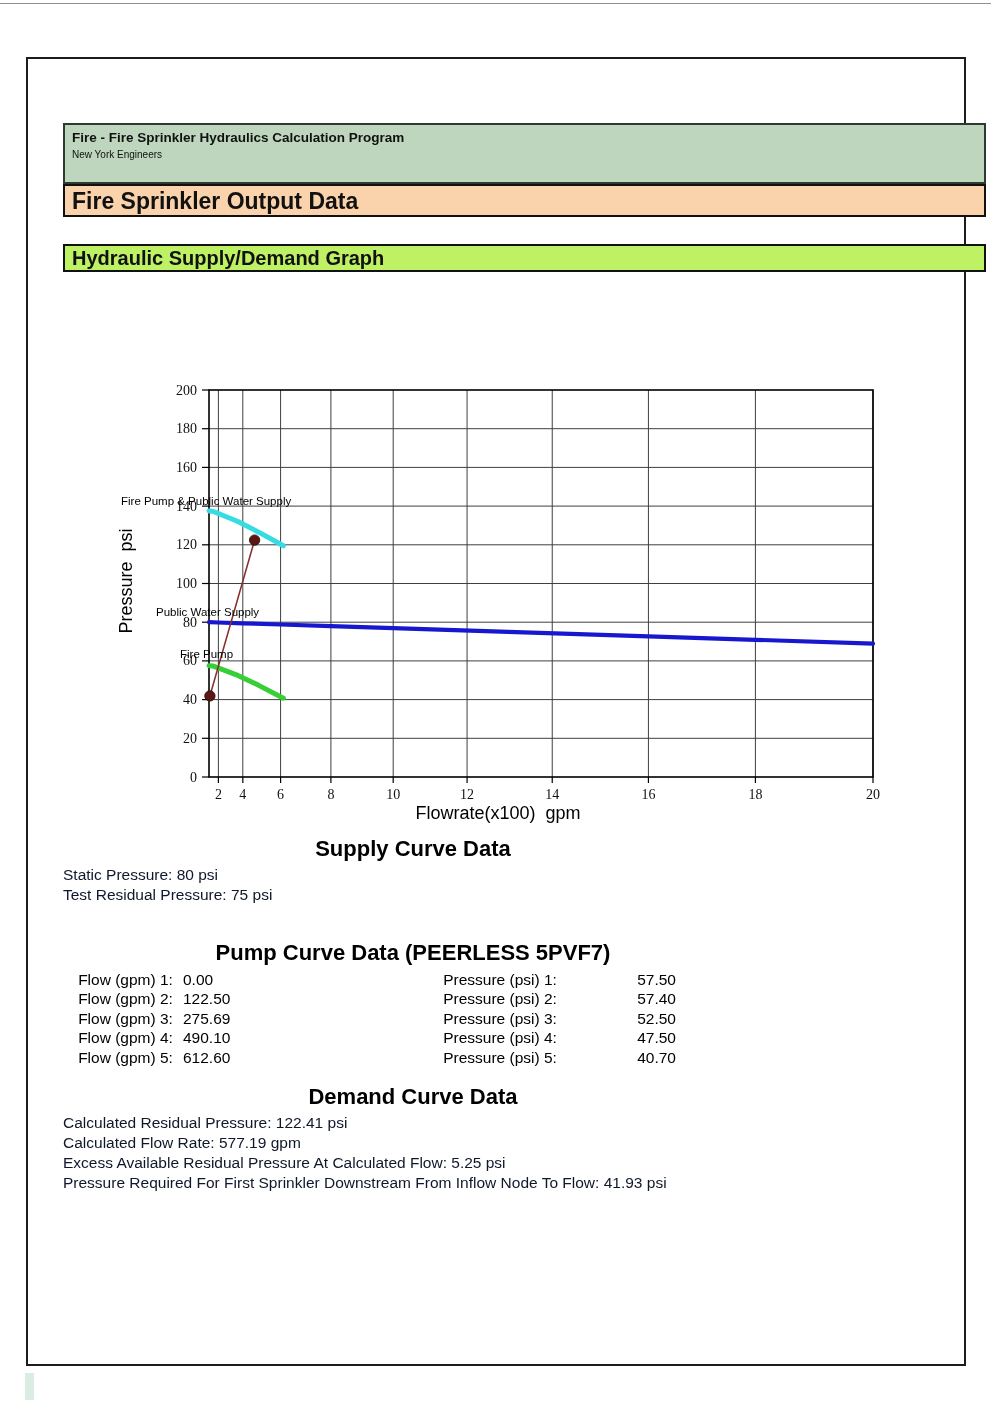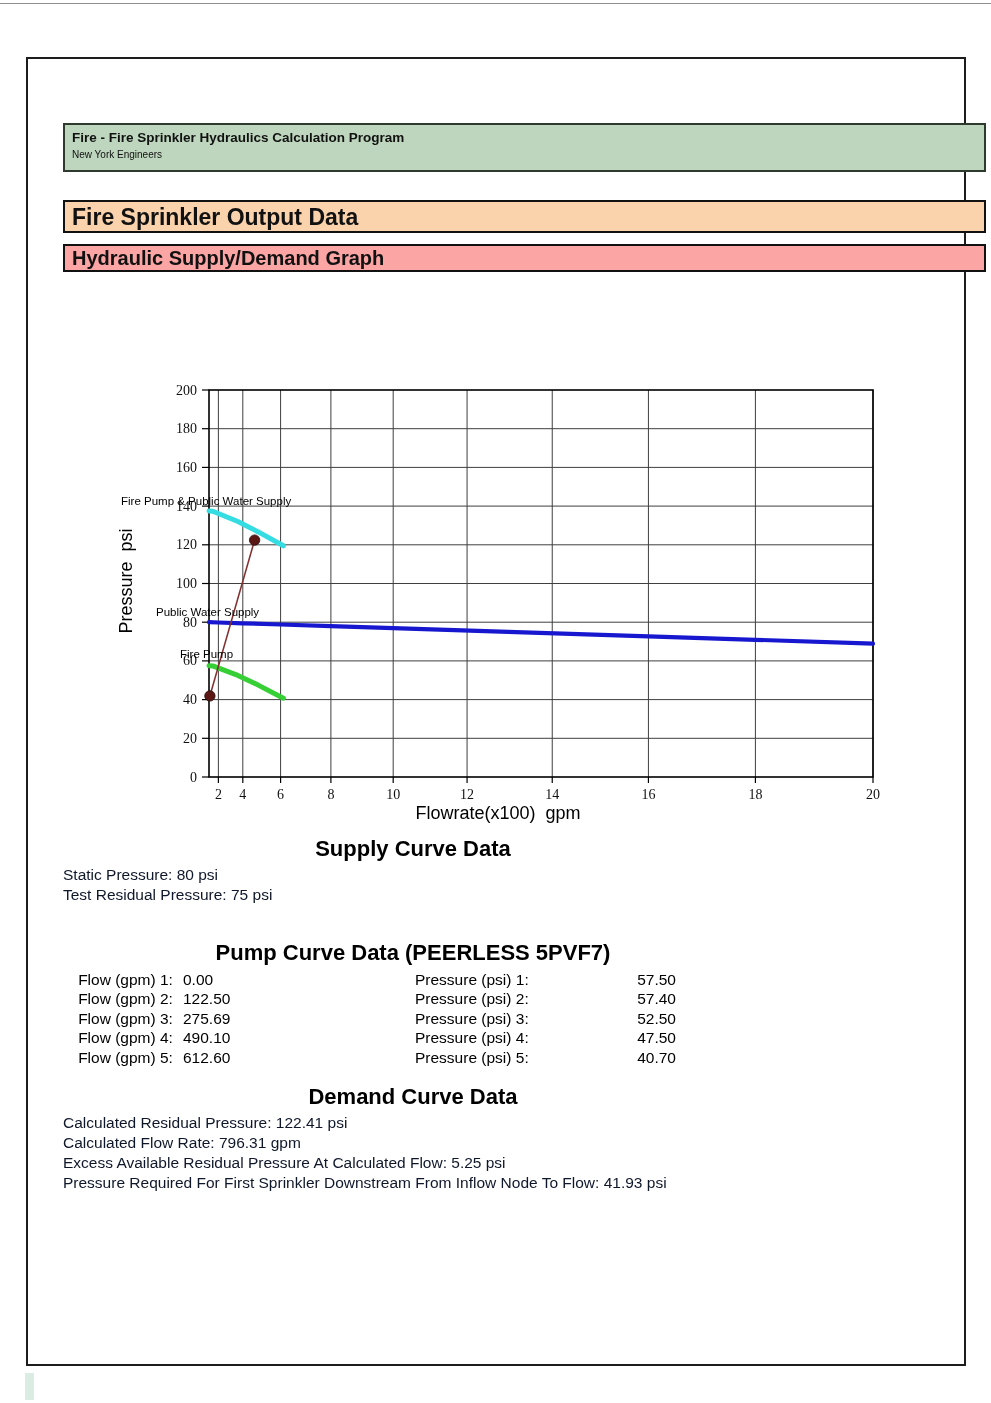--- a/index.html
+++ b/index.html
@@ -6,29 +6,29 @@
   body{
     position:relative;width:991px;height:1403px;overflow:hidden;
     font-family:"Liberation Sans",sans-serif;color:#111;
   }
   .top-rule{position:absolute;left:0;top:3px;width:991px;height:1px;background:#8f8f8f;}
   .page-frame{
     position:absolute;left:26px;top:57px;width:940px;height:1309px;
     border:2px solid #1c1c1c;box-sizing:border-box;background:#ffffff;
   }
   .hdr-green{
-    position:absolute;left:35px;top:64px;width:923px;height:49px;box-sizing:border-box;
+    position:absolute;left:35px;top:64px;width:923px;height:61px;box-sizing:border-box;
     border:2px solid #2f3a2f;padding:4px 16px 0 7px;
   }
   .hdr-green .t1{font-size:13.5px;font-weight:bold;line-height:17px;}
   .hdr-green .t2{font-size:10px;line-height:17px;}
   .hdr-orange{
     position:absolute;left:35px;top:125px;width:923px;height:33px;box-sizing:border-box;
     border:2px solid #111;padding-left:7px;
-    font-size:23px;font-weight:bold;line-height:30px;margin-top:16px;
+    font-size:23px;font-weight:bold;line-height:30px;
   }
   .hdr-yellow{
     position:absolute;left:35px;top:185px;width:923px;height:28px;box-sizing:border-box;
     border:2px solid #111;padding-left:7px;
     font-size:20px;font-weight:bold;line-height:25px;
   }
   .chart-wrap{position:absolute;left:26px;top:320px;width:940px;height:460px;}
   svg text.tick{font-family:"Liberation Serif",serif;font-size:14px;fill:#111;}
   svg text.axis-title{font-family:"Liberation Sans",sans-serif;font-size:18px;fill:#000;}
   svg text.curve-label{font-family:"Liberation Sans",sans-serif;font-size:11.5px;fill:#000;}
@@ -36,39 +36,39 @@
   .section h2{margin:0;font-size:22px;line-height:24px;font-weight:bold;color:#000;text-align:center;}
   .section .lines{margin-top:4px;font-size:15.5px;line-height:20px;color:#0f172a;}
   .sec-supply{top:778px;}
   .sec-pump{top:882px;}
   .sec-demand{top:1026px;}
   .pump-table{margin-top:5px;font-size:15.5px;line-height:19.4px;color:#000;}
   .pump-row{display:flex;}
   .pump-row .c-flow-label{width:120px;text-align:center;padding-left:5px;box-sizing:border-box;}
   .pump-row .c-flow-val{width:138px;text-align:left;}
   .pump-row .c-gap{width:94px;}
-  .pump-row .c-press-label{width:170px;text-align:left;}
+  .pump-row .c-press-label{width:170px;text-align:center;}
   .pump-row .c-press-val{width:91px;text-align:right;}
   .scan-artifact{position:absolute;left:25px;top:1373px;width:9px;height:27px;background:#cfe7da;opacity:.75;}
 </style>
 </head>
 <body>
 
 <div class="top-rule"></div>
 
 <div class="page-frame">
 
   <div class="hdr-green" style="background: rgb(189, 214, 189);">
     <div class="t1">Fire - Fire Sprinkler Hydraulics Calculation Program</div>
     <div class="t2">New York Engineers</div>
   </div>
 
   <div class="hdr-orange" style="background: rgb(250, 211, 173);">Fire Sprinkler Output Data</div>
 
-  <div class="hdr-yellow" style="background: #fca5a5;">Hydraulic Supply/Demand Graph</div>
+  <div class="hdr-yellow" style="background: #bef264;">Hydraulic Supply/Demand Graph</div>
 
   <div class="chart-wrap">
     <svg id="chart-svg" width="940" height="460" viewBox="0 0 940 460" xmlns="http://www.w3.org/2000/svg">
         <line x1="164.3792492962951" y1="11" x2="164.3792492962951" y2="398" stroke="#3f3f3f" stroke-width="1"></line>
         <line x1="164.3792492962951" y1="398" x2="164.3792492962951" y2="404" stroke="#000" stroke-width="1.2"></line>
         <text x="164.3792492962951" y="420" text-anchor="middle" class="tick">2</text>
         <line x1="188.812211068913" y1="11" x2="188.812211068913" y2="398" stroke="#3f3f3f" stroke-width="1"></line>
         <line x1="188.812211068913" y1="398" x2="188.812211068913" y2="404" stroke="#000" stroke-width="1.2"></line>
         <text x="188.812211068913" y="420" text-anchor="middle" class="tick">4</text>
         <line x1="226.58835789209235" y1="11" x2="226.58835789209235" y2="398" stroke="#3f3f3f" stroke-width="1"></line>
@@ -187,21 +187,21 @@
           <span class="c-press-label">Pressure (psi) 5:</span>
           <span class="c-press-val">40.70</span>
         </div>
       </div>
   </div>
 
   <div class="section sec-demand">
     <h2>Demand Curve Data</h2>
     <div class="lines" id="demand-lines">
         <div>Calculated Residual Pressure: 122.41 psi</div>
-        <div>Calculated Flow Rate: 796.31 gpm</div>
+        <div>Calculated Flow Rate: 577.19 gpm</div>
         <div>Excess Available Residual Pressure At Calculated Flow: 5.25 psi</div>
         <div>Pressure Required For First Sprinkler Downstream From Inflow Node To Flow: 41.93 psi</div>
       </div>
   </div>
 
 </div>
 
 <div class="scan-artifact"></div>
 
 </body></html>

